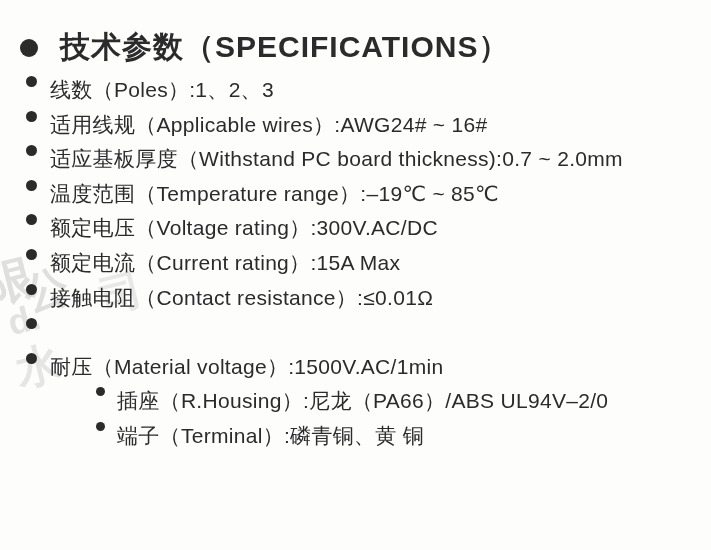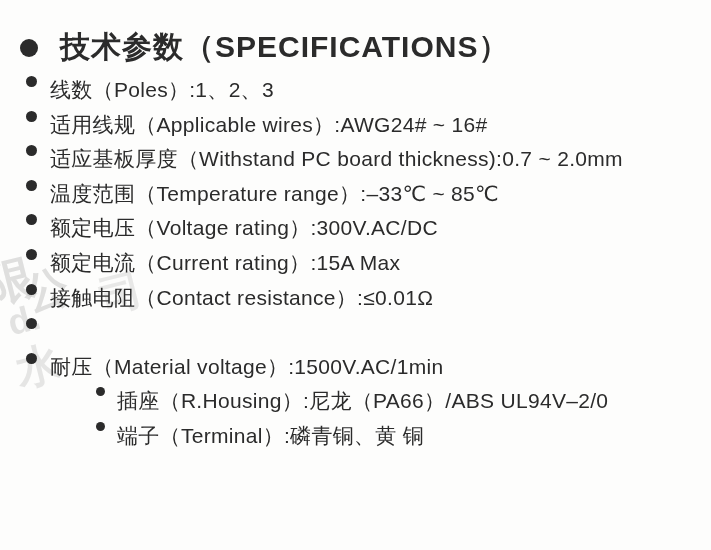--- a/index.html
+++ b/index.html
@@ -112,21 +112,21 @@
       <li class="spec-item">
         <span class="bullet"></span>
         <span class="spec-text">适用线规（Applicable wires）:AWG24# ~ 16#</span>
       </li>
       <li class="spec-item">
         <span class="bullet"></span>
         <span class="spec-text">适应基板厚度（Withstand PC board thickness):0.7 ~ 2.0mm</span>
       </li>
       <li class="spec-item">
         <span class="bullet"></span>
-        <span class="spec-text">温度范围（Temperature range）:–33℃ ~ 85℃</span>
+        <span class="spec-text">温度范围（Temperature range）:–19℃ ~ 85℃</span>
       </li>
       <li class="spec-item">
         <span class="bullet"></span>
         <span class="spec-text">额定电压（Voltage rating）:300V.AC/DC</span>
       </li>
       <li class="spec-item">
         <span class="bullet"></span>
         <span class="spec-text">额定电流（Current rating）:15A Max</span>
       </li>
       <li class="spec-item">

